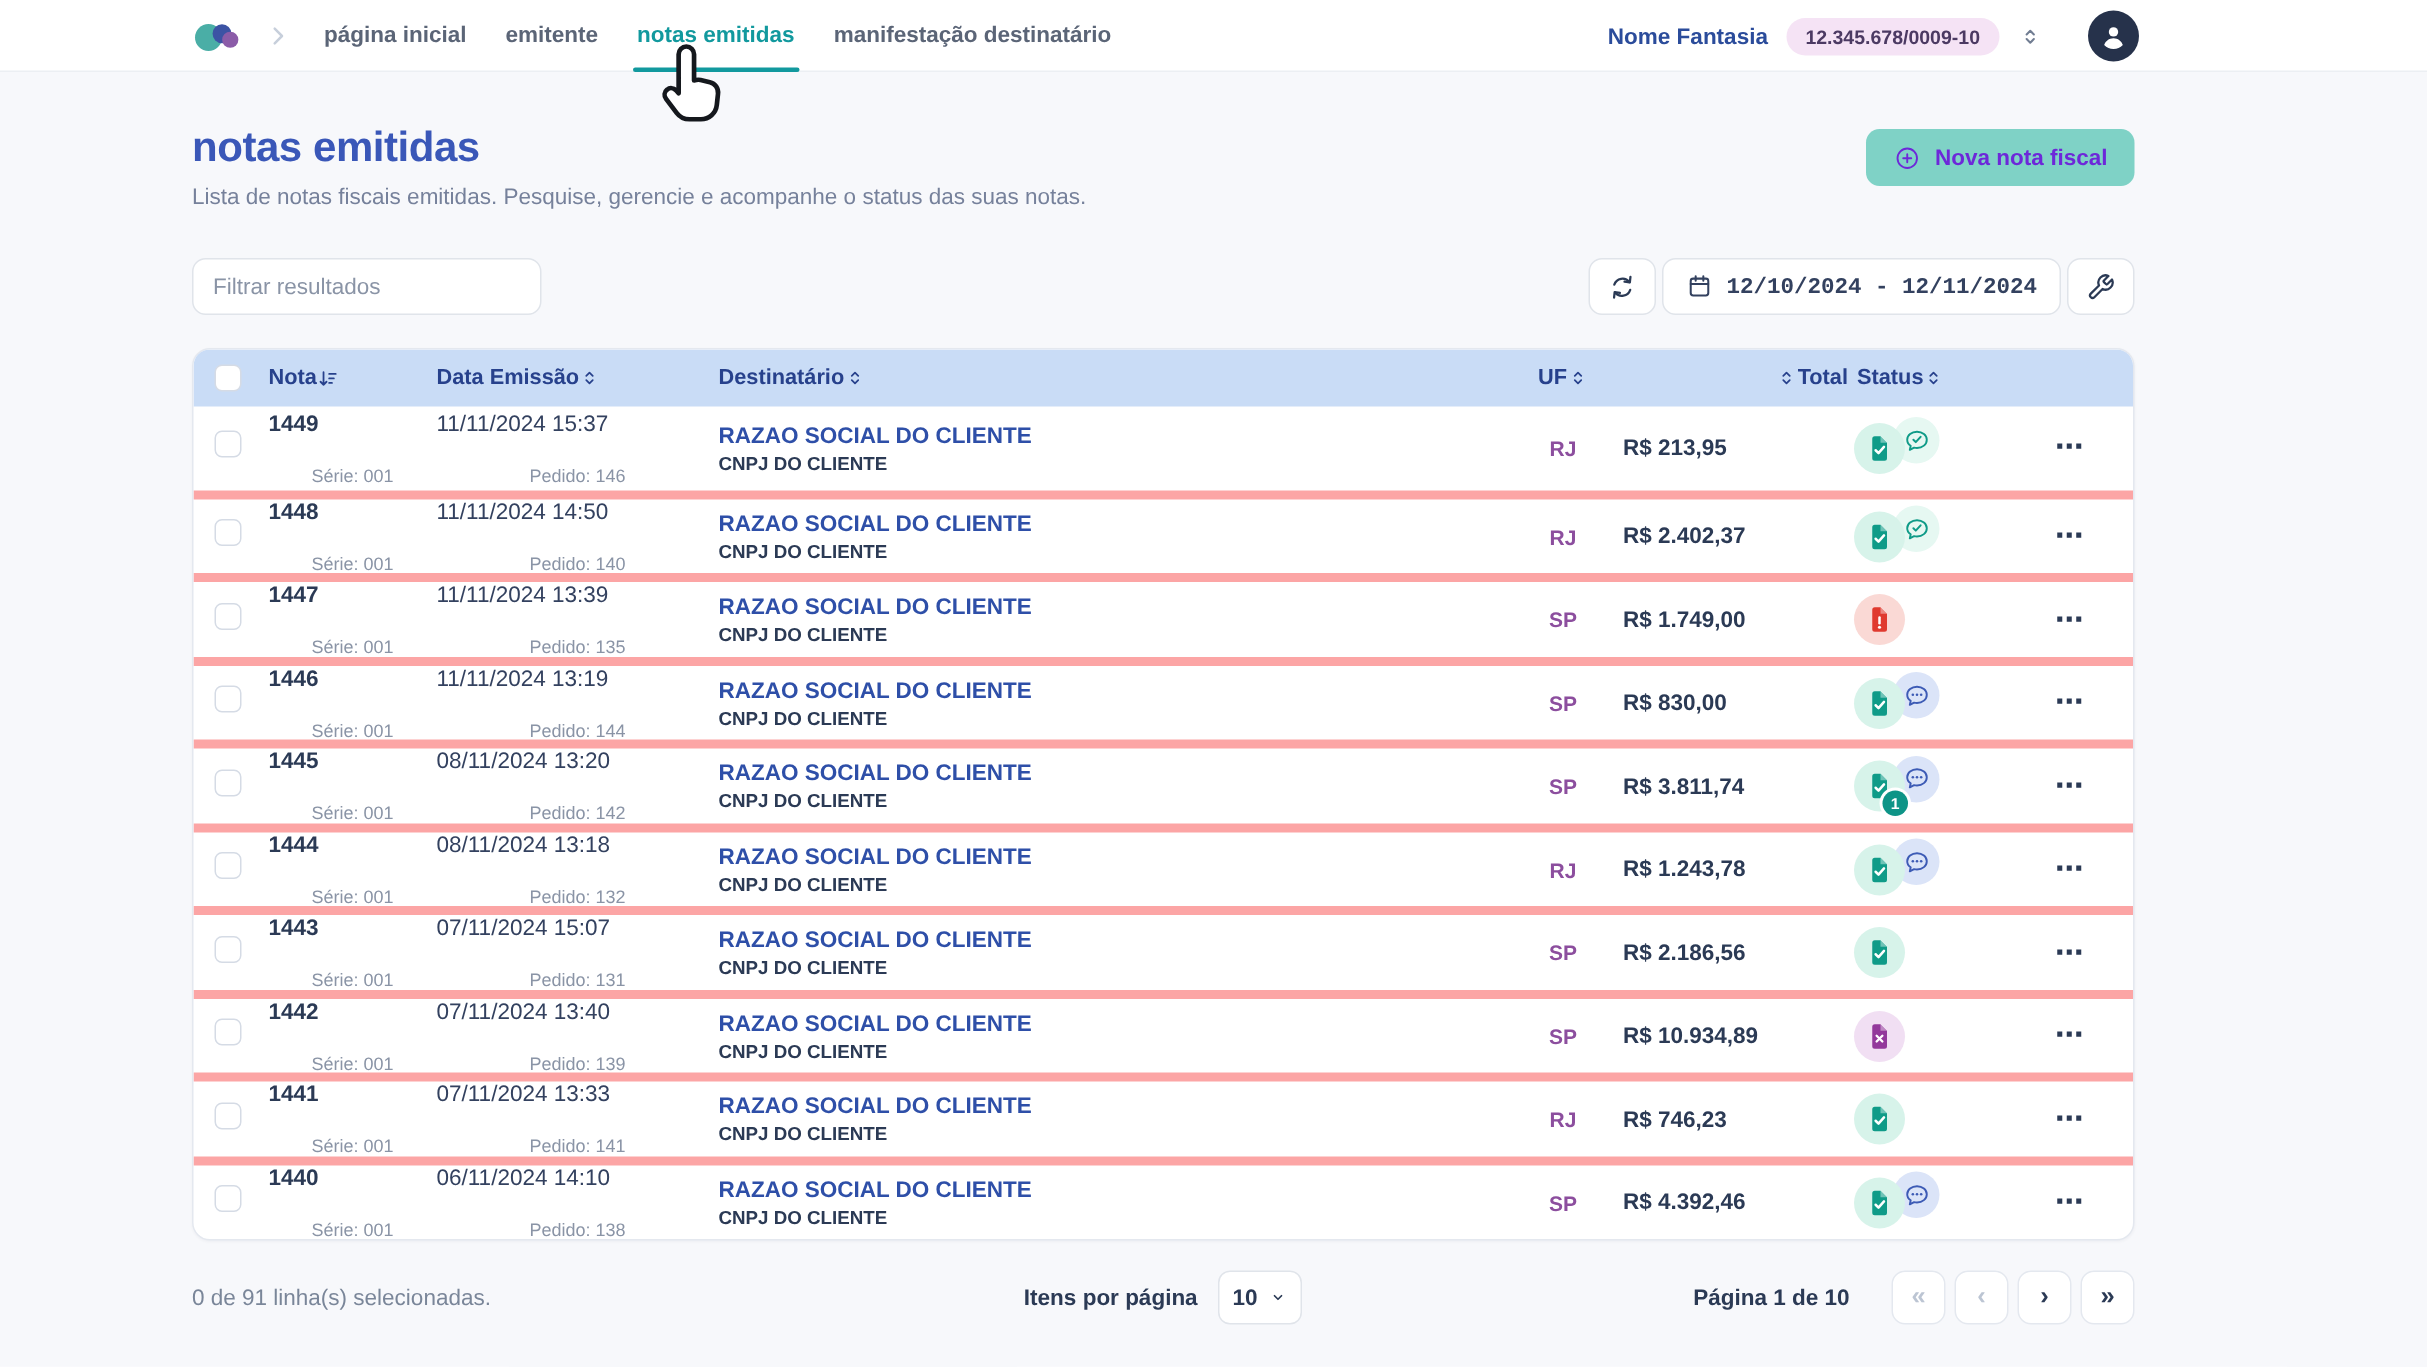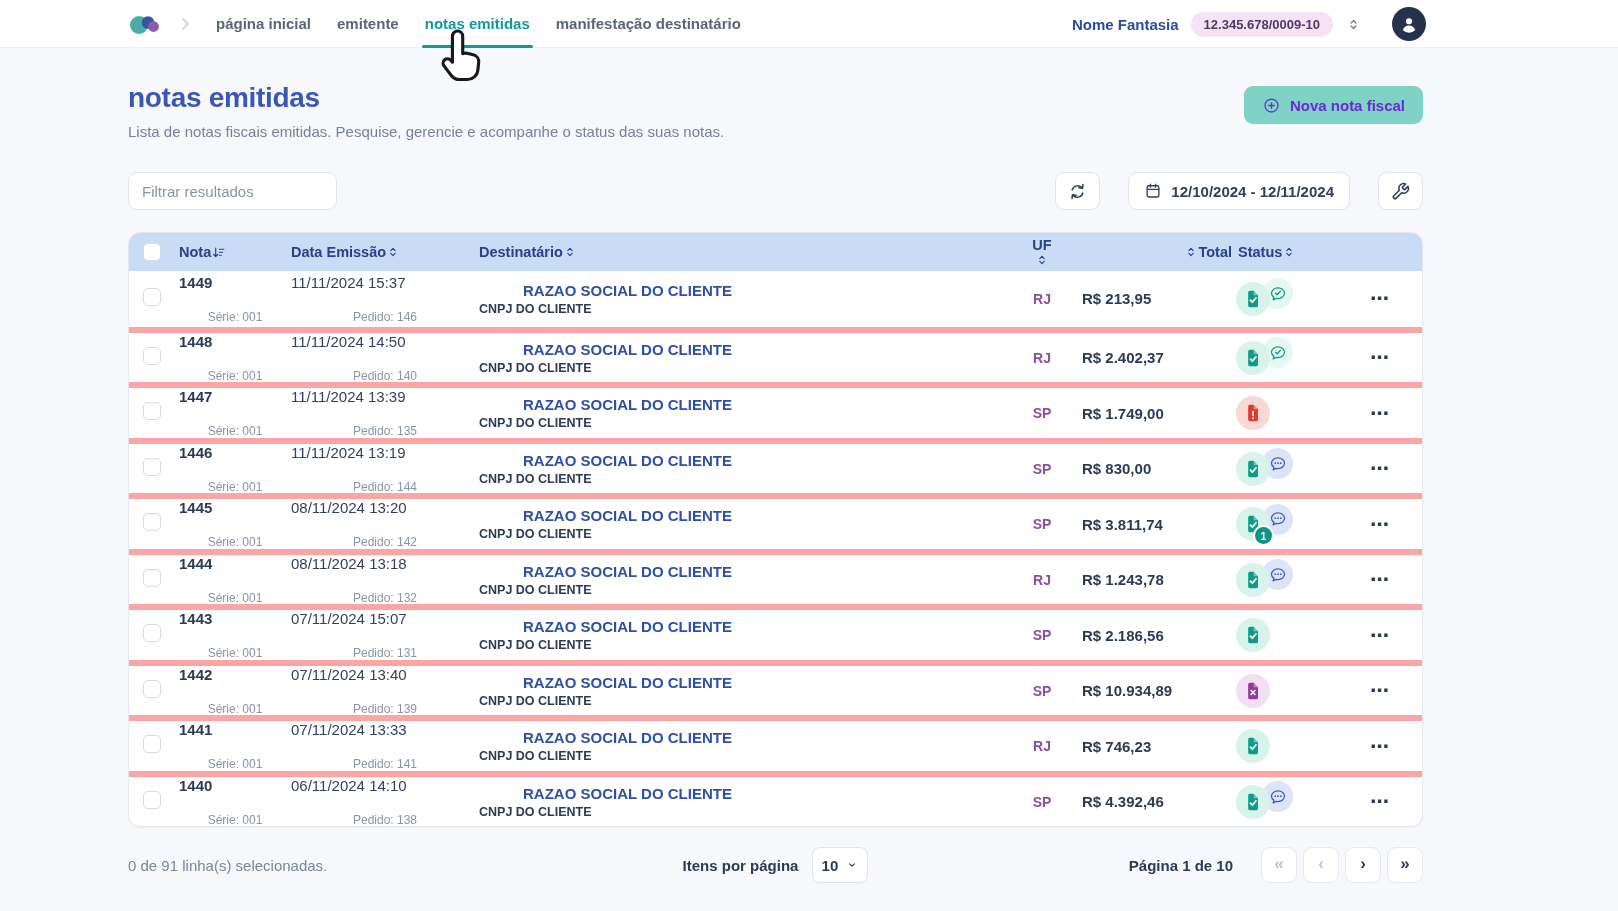--- a/index.html
+++ b/index.html
@@ -28,45 +28,45 @@
   
   .container { width:1295px; margin-left:128px; }
   .page-head { margin-top:34px; display:flex; justify-content:space-between; align-items:flex-start; }
   .page-title { font-size:28px; font-weight:800; color:#3A57B8; letter-spacing:-.3px; }
   .page-sub { margin-top:9px; font-size:15px; color:#76819B; }
   .btn-new { margin-top:4px; height:38px; border:none; border-radius:9px; background:#7FD2C6; color:#6d28d9;
     font-family:inherit; font-size:15px; font-weight:700; padding:0 18px; display:flex; align-items:center; gap:9px; cursor:pointer; }
 
   
   .toolbar { margin-top:32px; display:flex; justify-content:space-between; align-items:center; }
-  .filter-input { width:209px; height:38px; border:1px solid #E0E4EA; border-radius:9px; background:#fff;
+  .filter-input { width:233px; height:38px; border:1px solid #E0E4EA; border-radius:9px; background:#fff;
     font-family:inherit; font-size:15px; color:#2B3A55; padding:0 13px; outline:none; }
   .filter-input::placeholder { color:#8A94A6; }
-  .toolbar-right { display:flex; align-items:flex-start; gap:28px; }
+  .toolbar-right { display:flex; align-items:flex-start; gap:4px;font-family:Liberation Mono, monospace; }
   .tbtn { height:38px; background:#fff; border:1px solid #E0E4EA; border-radius:9px; display:flex; align-items:center;
     justify-content:center; gap:9px; cursor:pointer; color:#2B3A55; font-family:inherit; }
   .tbtn.square { width:45px; }
   .btn-date { padding:0 15px; font-size:15px; font-weight:600; color:#33415F; }
 
   
   .table-card { margin-top:22px; background:#fff; border:1px solid #E4E8EF; border-radius:12px; overflow:hidden;
     box-shadow:0 1px 2px rgba(16,24,40,.04); }
   .grid-row { display:grid; grid-template-columns:36px 112px 188px 1fr 80px 150px 120px 56px; align-items:center; padding:0 14px; }
   .thead { background:#C9DCF6; height:38px; color:#27418C; font-size:14.5px; font-weight:700; }
   .th { display:flex; align-items:center; gap:0; }
-  .th.center { justify-content:center;flex-direction:column; }
+  .th.center { justify-content:center; }
   .th.right { justify-content:flex-end; }
   .th .sort { color:#27418C; display:flex; cursor:pointer; }
   .checkbox { width:18px; height:18px; border:1.5px solid #D5DBE5; border-radius:5px; background:#fff; display:inline-block; cursor:pointer; }
   .row { height:55.5px; }
   .row + .row { border-top:6px solid #fca5a5; }
   .v1 { font-size:15px; font-weight:700; color:#2B3A55; }
   .vd { font-weight:500; color:#33415F; }
   .v2 { font-size:12px; color:#8A94A6; margin-top:19px;text-align:center; }
-  .dest { font-size:15px; font-weight:700; color:#2E4FA8; cursor:pointer;margin-left:44px; }
+  .dest { font-size:15px; font-weight:700; color:#2E4FA8; cursor:pointer; }
   .cnpj { font-size:12.5px; font-weight:600; color:#2B3A55; margin-top:3px; }
   .cell.uf { text-align:center; font-size:14px; font-weight:700; color:#8C4E9E; }
   .cell.total { text-align:left; font-size:15px; font-weight:600; color:#2B3A55; }
   .cell.status { position:relative; display:flex; align-items:center; padding-left:4px; }
   .st-circle { width:34px; height:34px; border-radius:50%; display:flex; align-items:center; justify-content:center; position:relative; z-index:1; flex:none; }
   .st-circle + .st-circle { width:31px; height:31px; margin-left:-8px; transform:translateY(-5px); z-index:0; }
   .st-ic { display:block; }
   .st-doc-ok      { background:#D7F3EA; color:#0F9B88; }
   .st-chat-ok     { background:#E6F8F2; color:#0F9B88; }
   .st-chat-pending{ background:#DBE4F8; color:#3D5BB5; }

